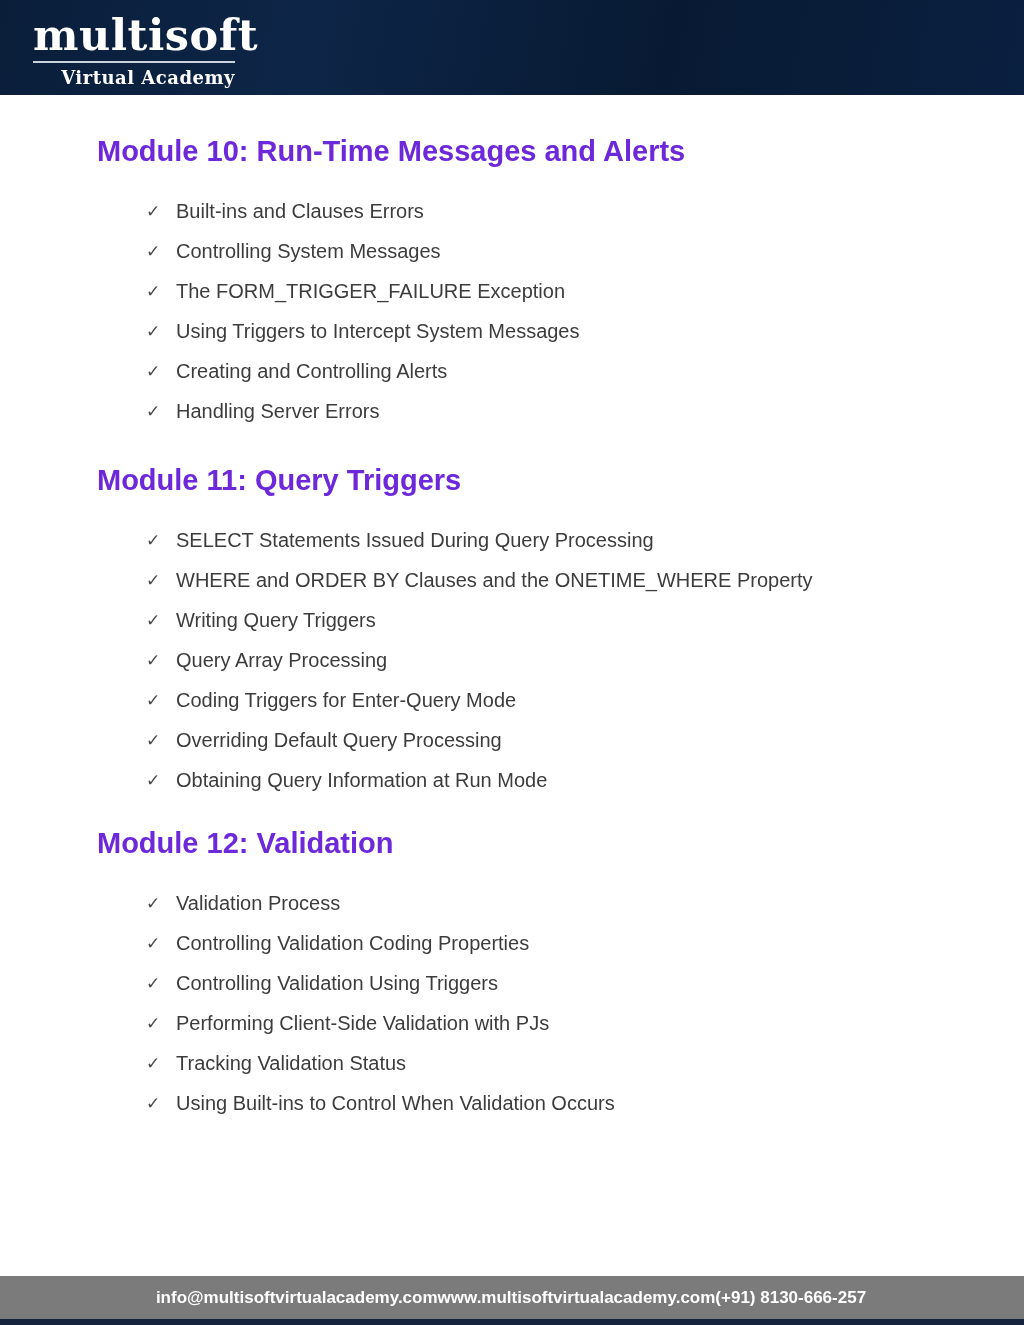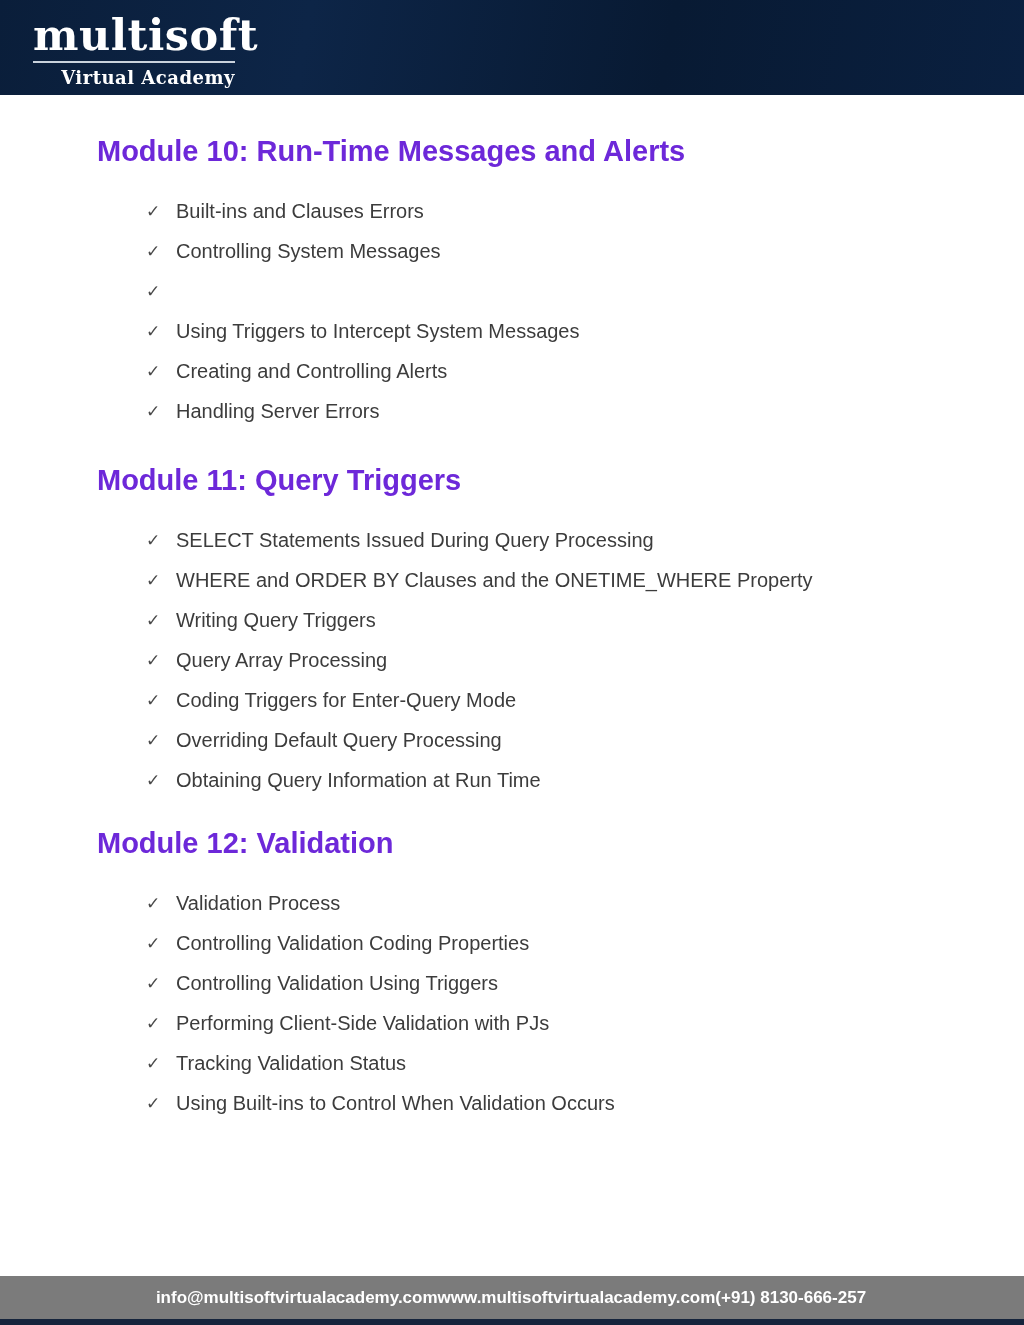--- a/index.html
+++ b/index.html
@@ -130,20 +130,21 @@
       <span class="item-text">Built-ins and Clauses Errors</span>
     </li>
 
     <li class="module-item">
       <span class="check-icon">✓</span>
       <span class="item-text">Controlling System Messages</span>
     </li>
 
     <li class="module-item">
       <span class="check-icon">✓</span>
+      <span class="item-text">The FORM_TRIGGER_FAILURE Exception</span>
     </li>
 
     <li class="module-item">
       <span class="check-icon">✓</span>
       <span class="item-text">Using Triggers to Intercept System Messages</span>
     </li>
 
     <li class="module-item">
       <span class="check-icon">✓</span>
       <span class="item-text">Creating and Controlling Alerts</span>
@@ -184,21 +185,21 @@
       <span class="item-text">Coding Triggers for Enter-Query Mode</span>
     </li>
 
     <li class="module-item">
       <span class="check-icon">✓</span>
       <span class="item-text">Overriding Default Query Processing</span>
     </li>
 
     <li class="module-item">
       <span class="check-icon">✓</span>
-      <span class="item-text">Obtaining Query Information at Run Time</span>
+      <span class="item-text">Obtaining Query Information at Run Mode</span>
     </li>
   </ul>
     </section>
 
     <section class="module">
       <h2 class="module-title">Module 12: Validation</h2>
       <ul class="module-items">
     <li class="module-item">
       <span class="check-icon">✓</span>
       <span class="item-text">Validation Process</span>

